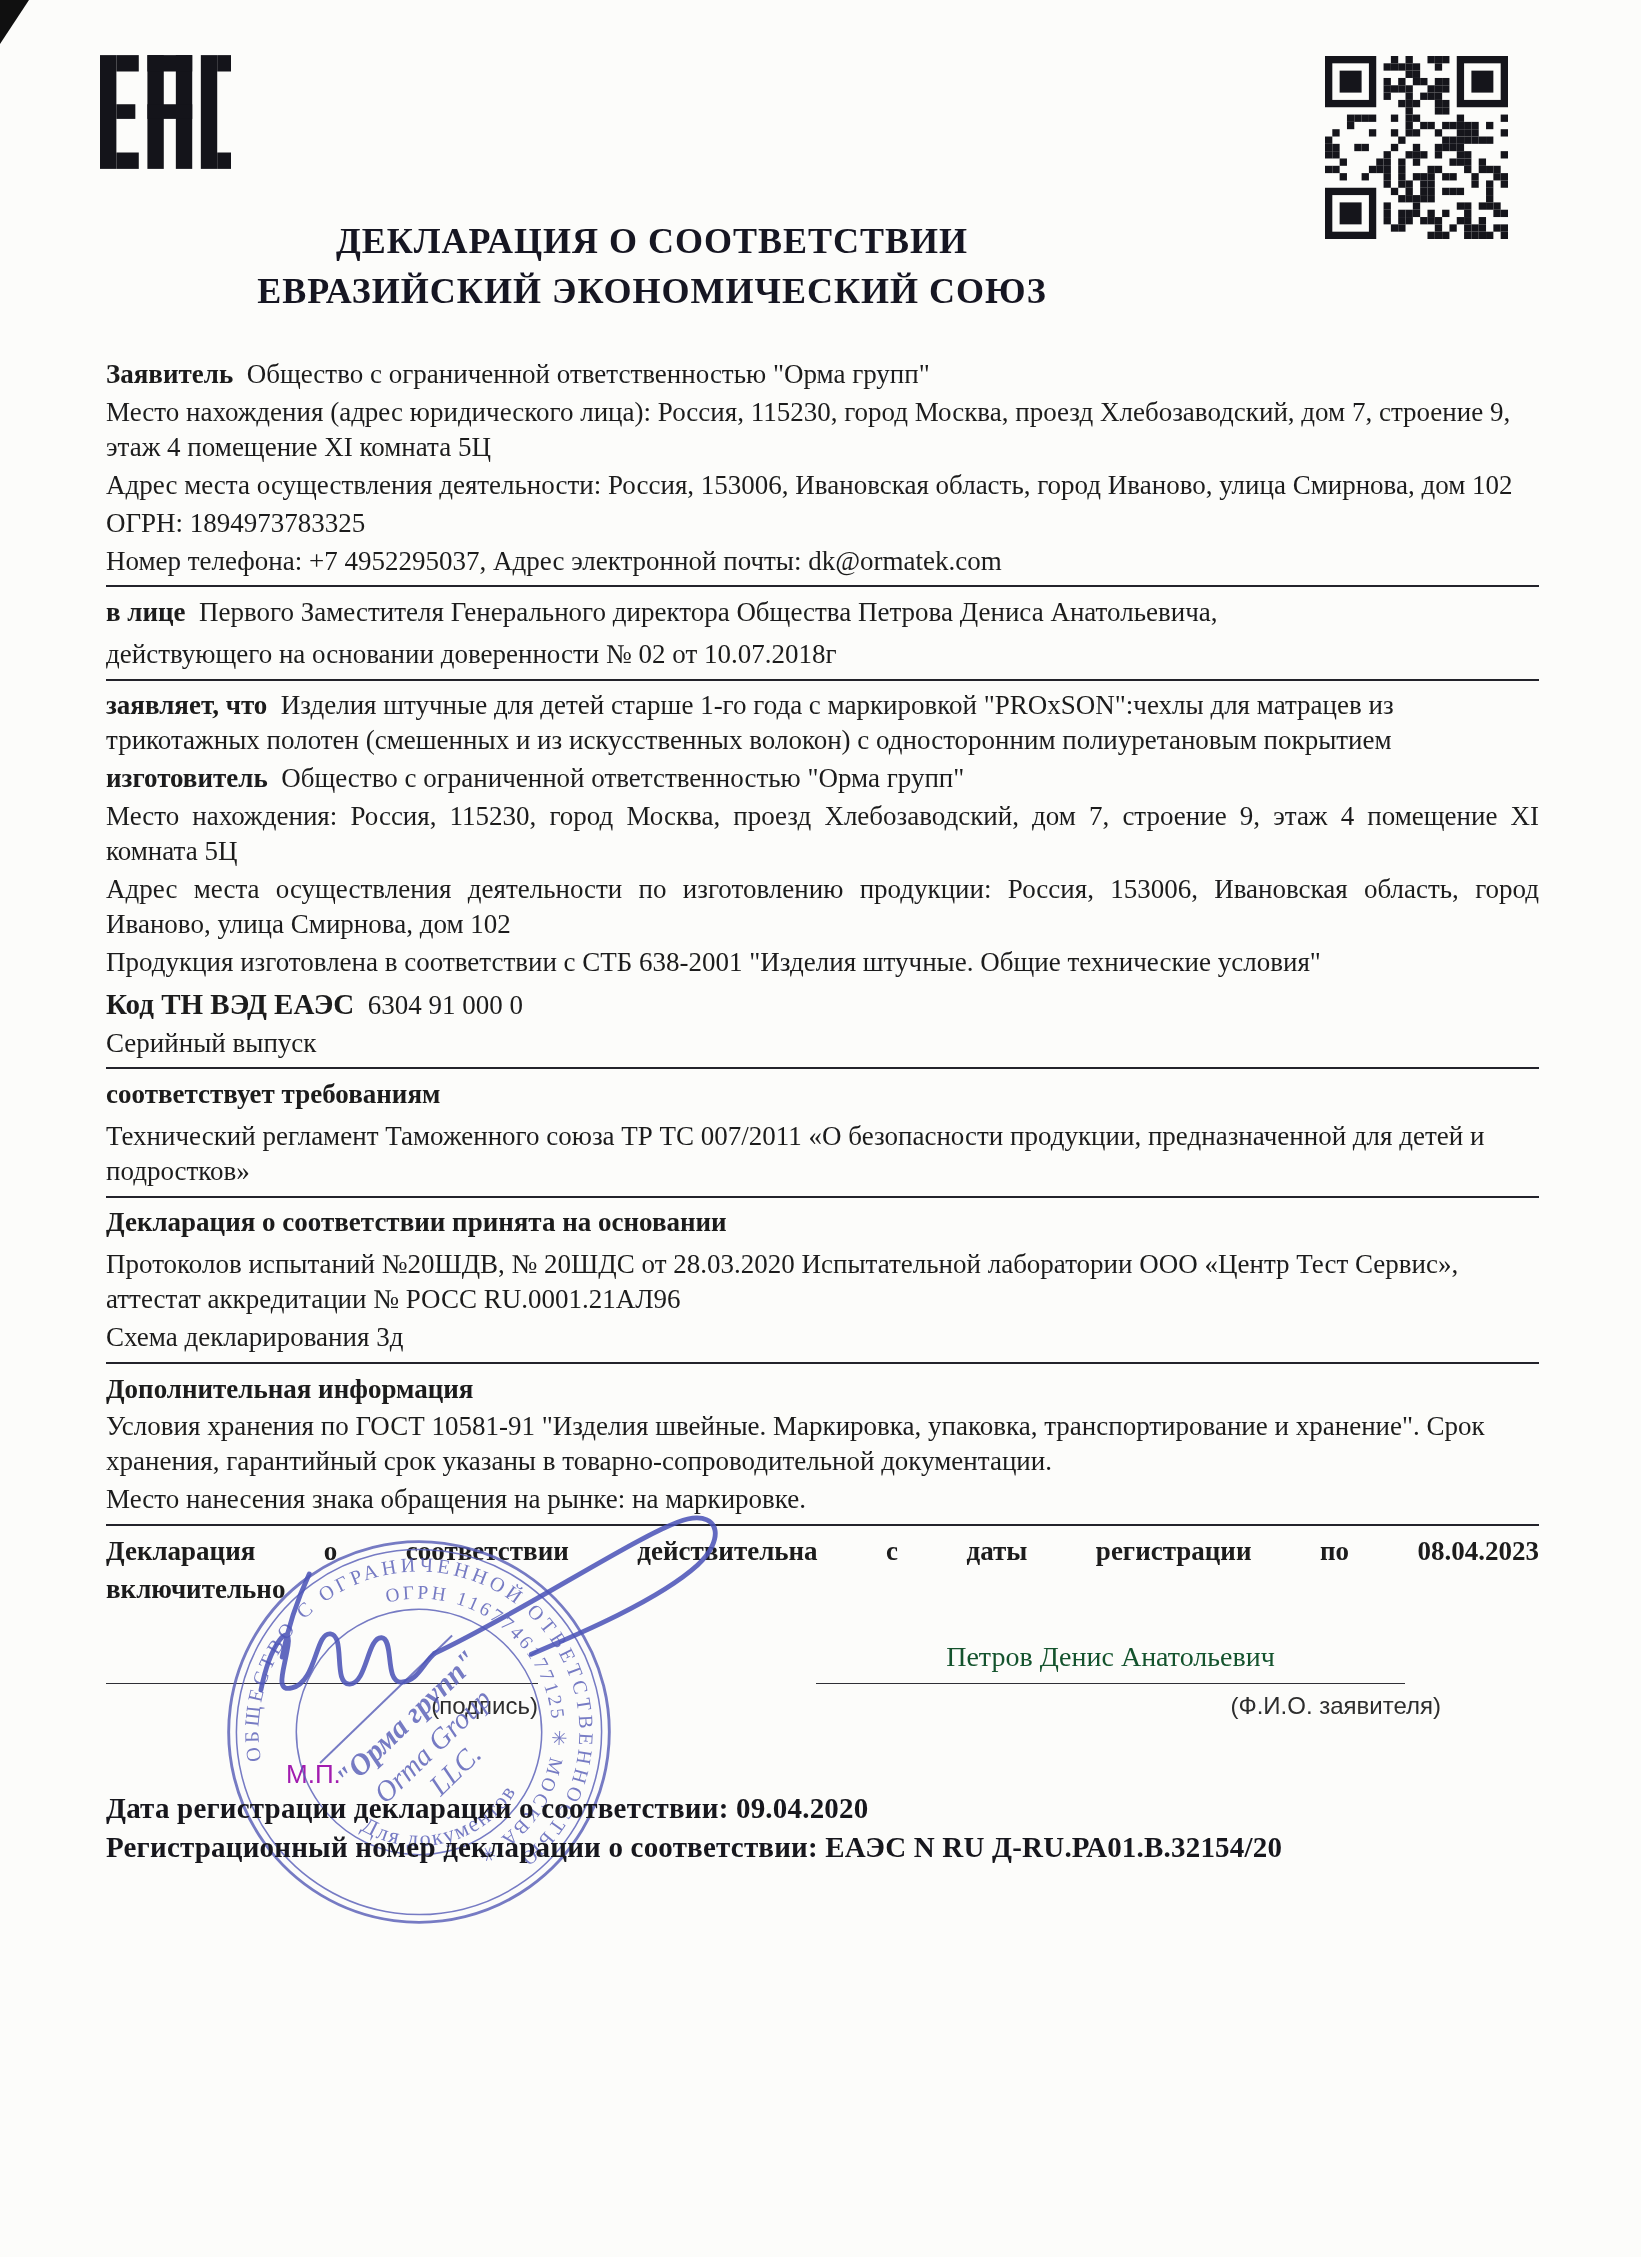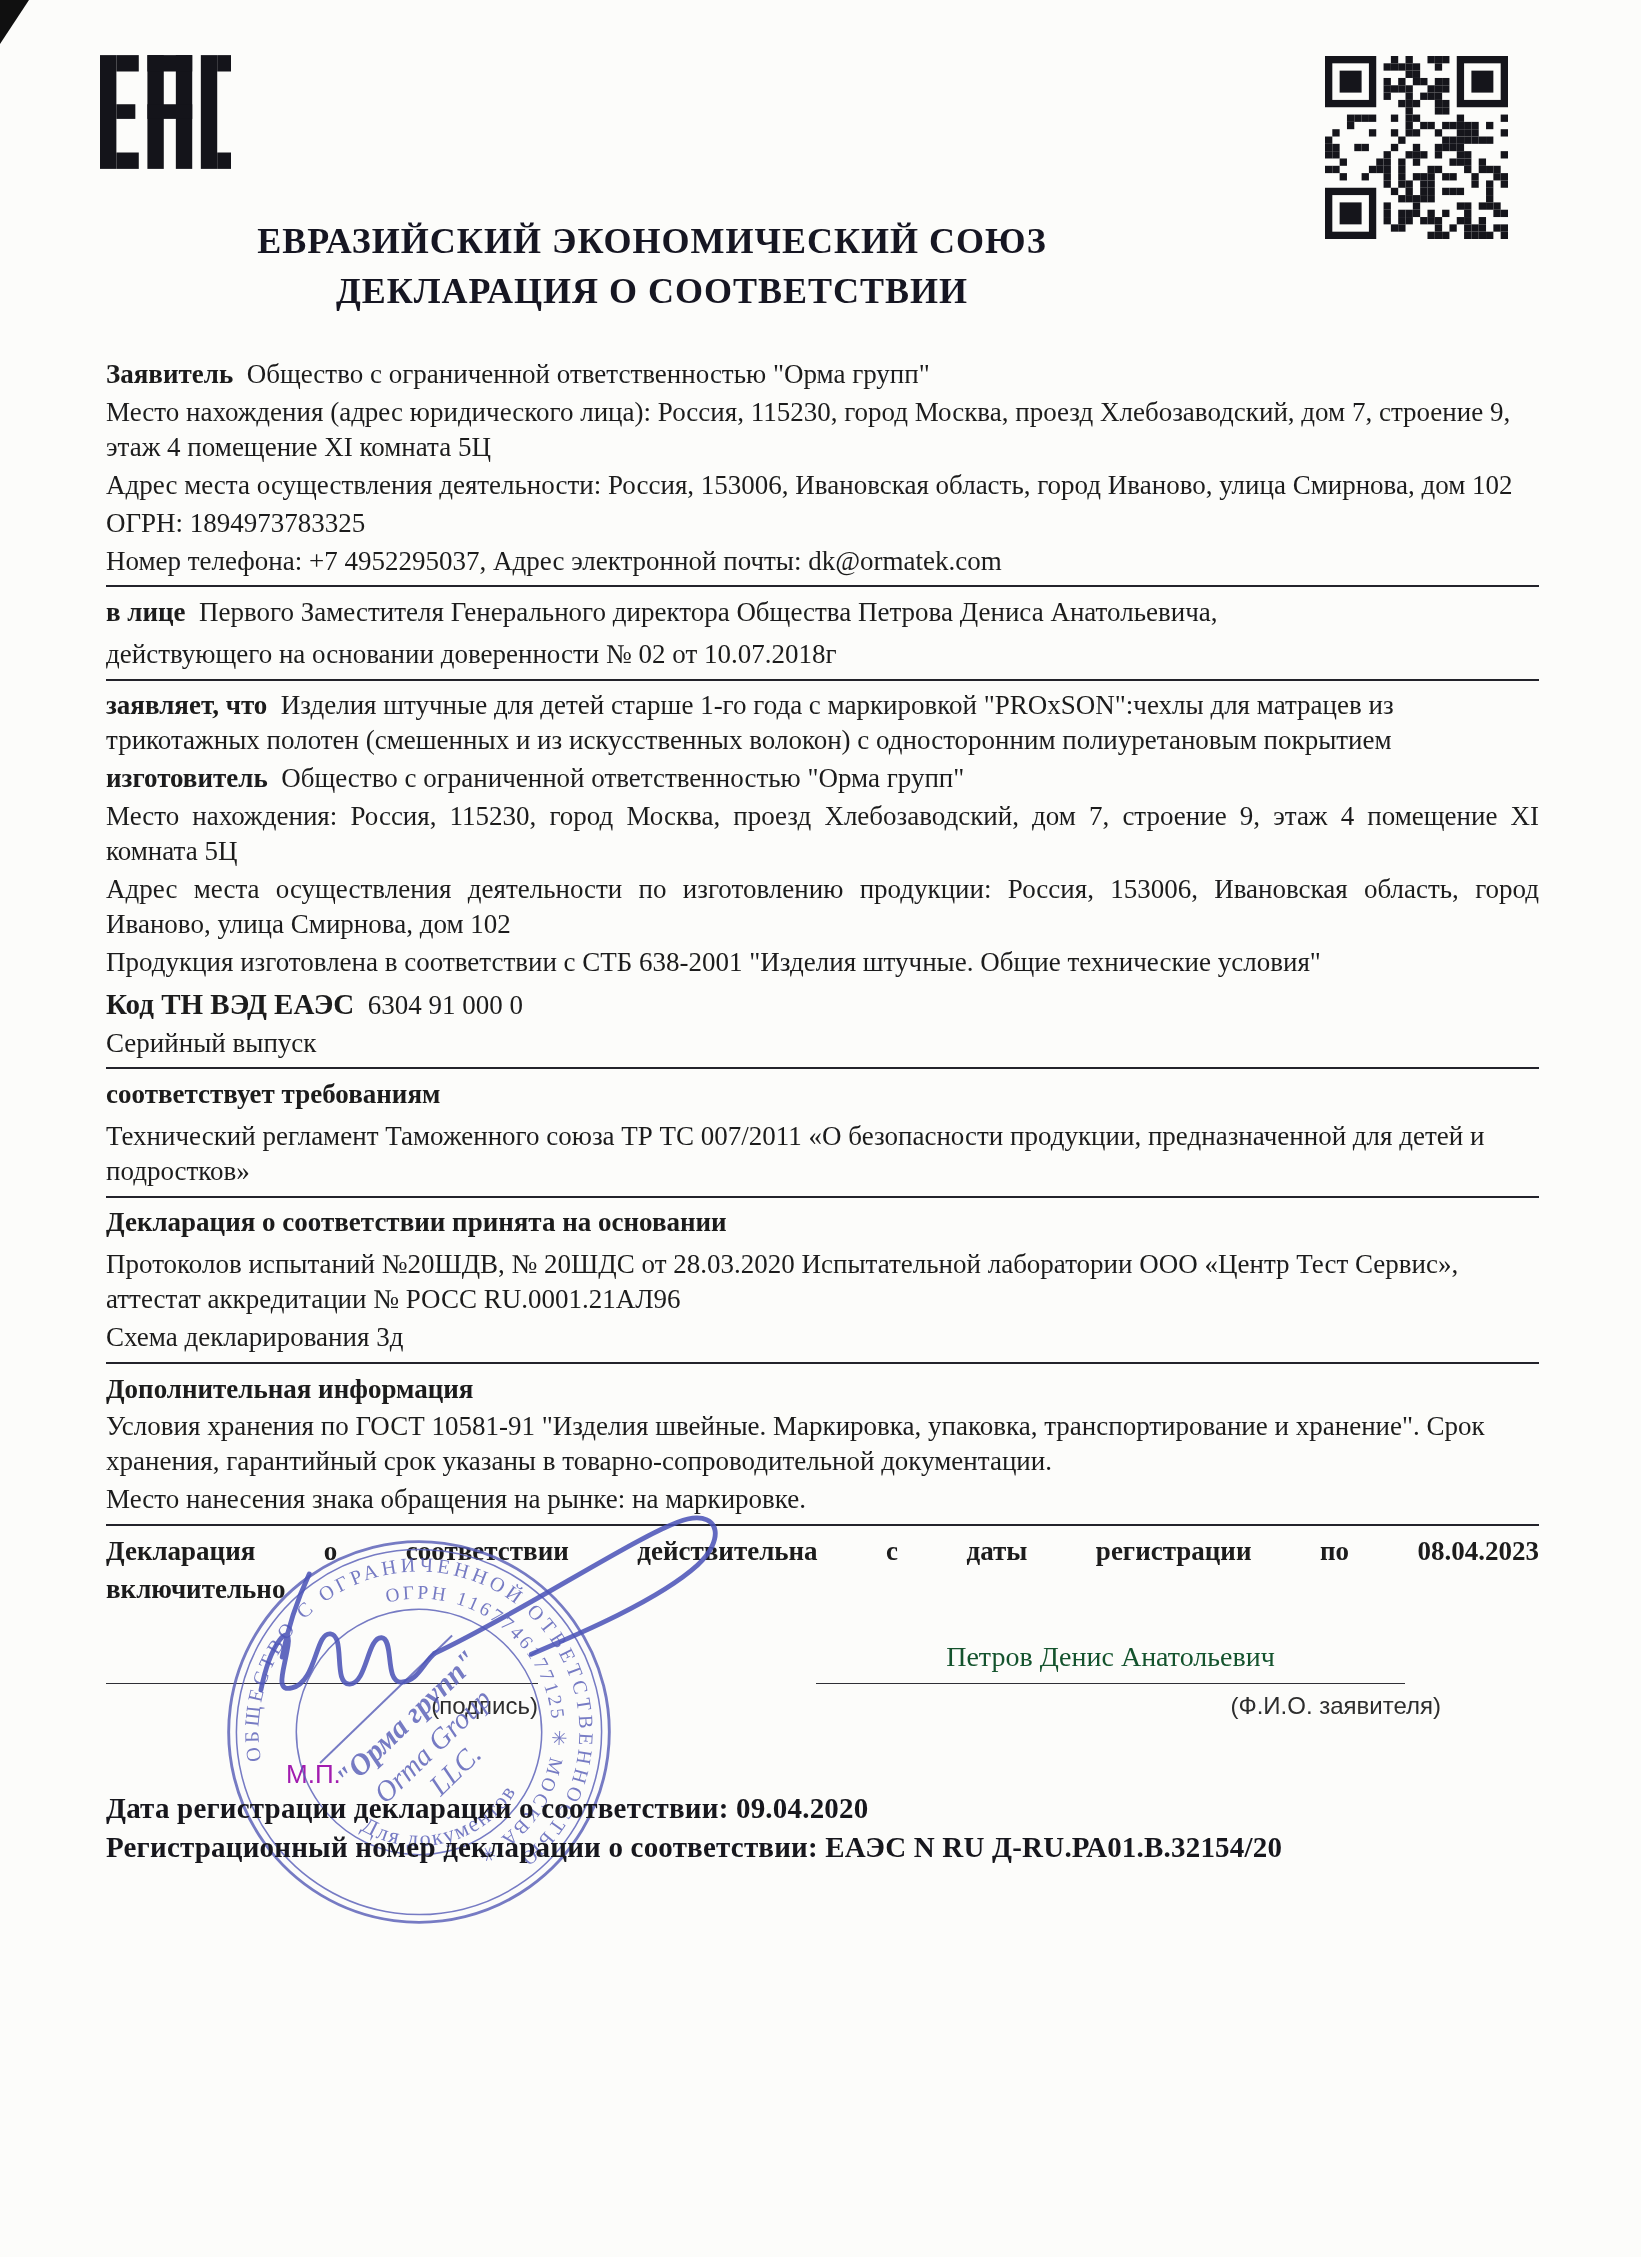--- a/index.html
+++ b/index.html
@@ -284,22 +284,22 @@
      </g>
      <rect x="151.99999999999997" y="15.2" width="22.799999999999997" height="22.799999999999997" fill="#15151b"></rect>
         <g fill="none" stroke="#15151b" stroke-width="7.6">
        <rect x="3.8" y="140.6" width="45.599999999999994" height="45.599999999999994"></rect>
      </g>
      <rect x="15.2" y="151.99999999999997" width="22.799999999999997" height="22.799999999999997" fill="#15151b"></rect>
       </svg>
   </div>
 
   <div class="doc-title">
+    <div>ДЕКЛАРАЦИЯ О СООТВЕТСТВИИ</div>
     <div>ЕВРАЗИЙСКИЙ ЭКОНОМИЧЕСКИЙ СОЮЗ</div>
-    <div>ДЕКЛАРАЦИЯ О СООТВЕТСТВИИ</div>
   </div>
 
   <div class="col">
 
     <p><b class="lbl">Заявитель</b><span>Общество с ограниченной ответственностью "Орма групп"</span></p>
     <p>Место нахождения (адрес юридического лица): Россия, 115230, город Москва, проезд Хлебозаводский, дом 7, строение 9, этаж 4 помещение XI комната 5Ц</p>
     <p>Адрес места осуществления деятельности: Россия, 153006, Ивановская область, город Иваново, улица Смирнова, дом 102</p>
     <p>ОГРН: 1894973783325</p>
     <p>Номер телефона: +7 4952295037, Адрес электронной почты: dk@ormatek.com</p>
 

